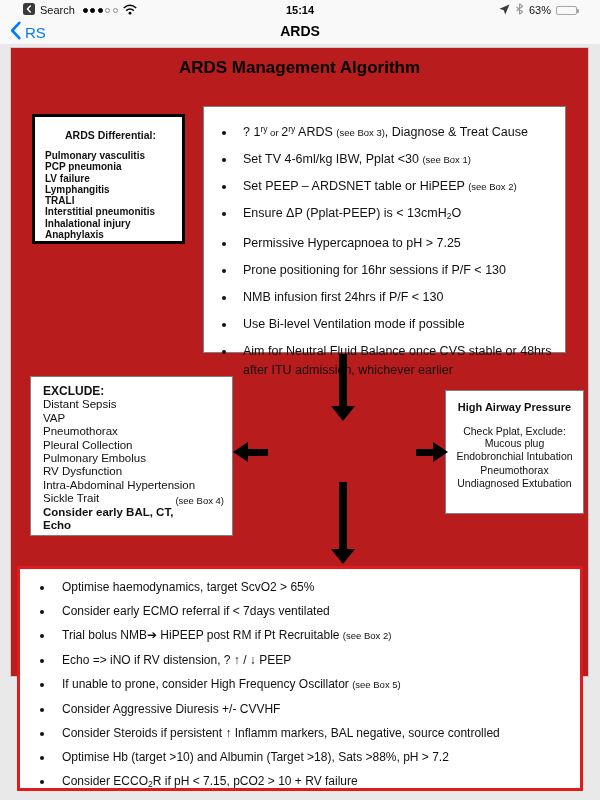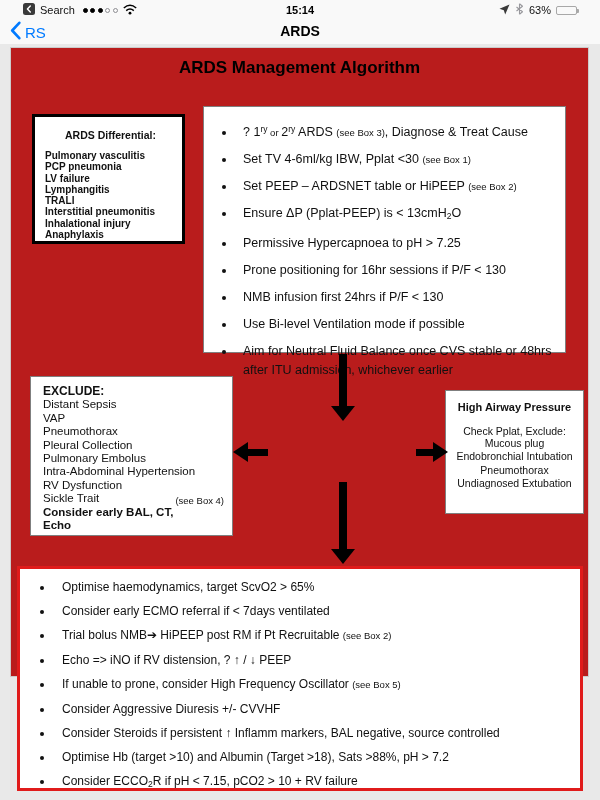--- a/index.html
+++ b/index.html
@@ -164,22 +164,22 @@
     </div>
 
     <div class="box exclude-box">
       <div class="exclude-title">EXCLUDE:</div>
       <ul class="exclude-list">
           <li><span>Distant Sepsis</span></li>
           <li><span>VAP</span></li>
           <li><span>Pneumothorax</span></li>
           <li><span>Pleural Collection</span></li>
           <li><span>Pulmonary Embolus</span></li>
+          <li><span>RV Dysfunction</span></li>
           <li><span>Intra-Abdominal Hypertension</span></li>
-          <li><span>RV Dysfunction</span></li>
           <li><span>Sickle Trait</span><span class="seg-sr">(see Box 4)</span></li>
           <li><span class="seg-b">Consider early BAL, CT, Echo</span></li>
         </ul>
     </div>
 
 
     <div class="box hap-box">
       <div class="hap-title">High Airway Pressure</div>
       <div class="hap-sub">Check Pplat, Exclude:</div>
       <ul class="hap-list">

